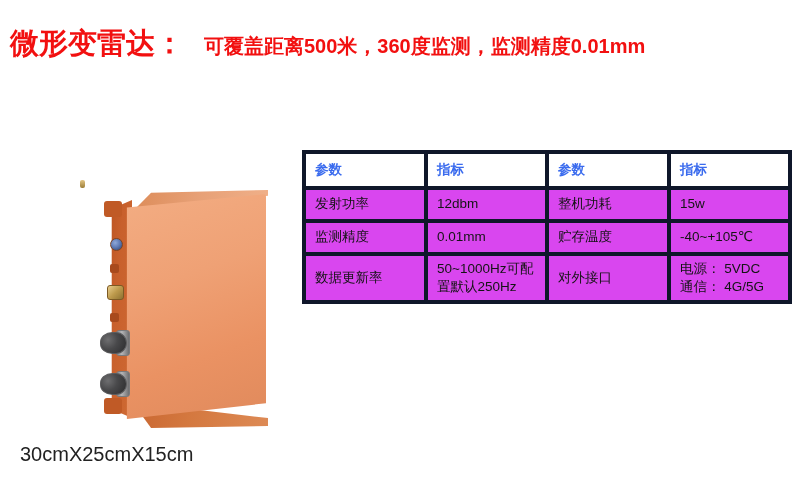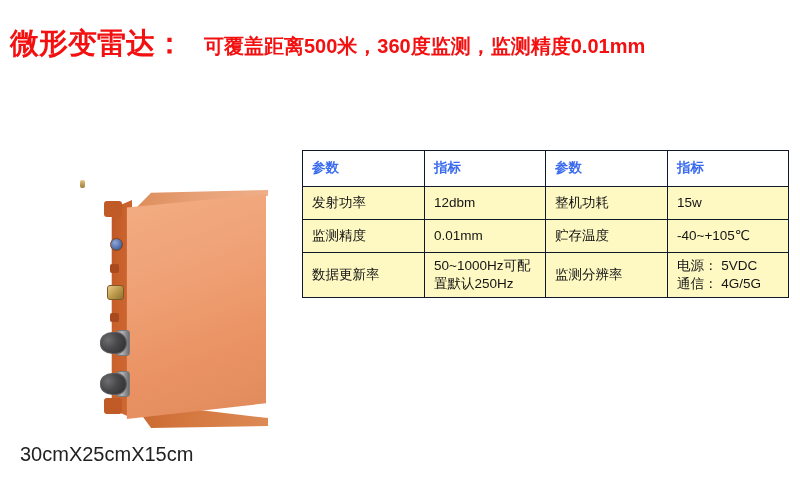--- a/index.html
+++ b/index.html
@@ -174,35 +174,35 @@
     top: 150px;
     width: 487px;
   }
   table.spec-table {
     border-collapse: collapse;
     width: 100%;
     table-layout: fixed;
     border: 1px solid #7f96e8;
   }
   table.spec-table td {
-    border: 1px solid #0f172a;
+    border: 4px solid #0f172a;
     padding: 4px 9px;
     font-size: 13.5px;
     color: #141414;
     vertical-align: middle;
     line-height: 1.35;
     height: 33px;
   }
   table.spec-table tr.header-row td {
     color: #3a6bee;
     font-weight: bold;
     height: 36px;
   }
   table.spec-table tr.alt td {
-    background: #fef9c3;
+    background: #d946ef;
     margin-left: 45px;
   }
   .col-p { width: 122px; }
   .col-v { width: 121px; }
   .cell-line { display: block; white-space: pre; }
 </style>
 </head>
 <body>
 
 <div class="heading">
@@ -277,21 +277,21 @@
         </tr>
         <tr class="alt">
           <td>
             <span class="cell-line">数据更新率</span>
           </td>
           <td>
             <span class="cell-line">50~1000Hz可配</span>
             <span class="cell-line">置默认250Hz</span>
           </td>
           <td>
-            <span class="cell-line">监测分辨率</span>
+            <span class="cell-line">对外接口</span>
           </td>
           <td>
             <span class="cell-line">电源： 5VDC</span>
             <span class="cell-line">通信： 4G/5G</span>
           </td>
         </tr>
       </tbody>
   </table>
 </div>
 

